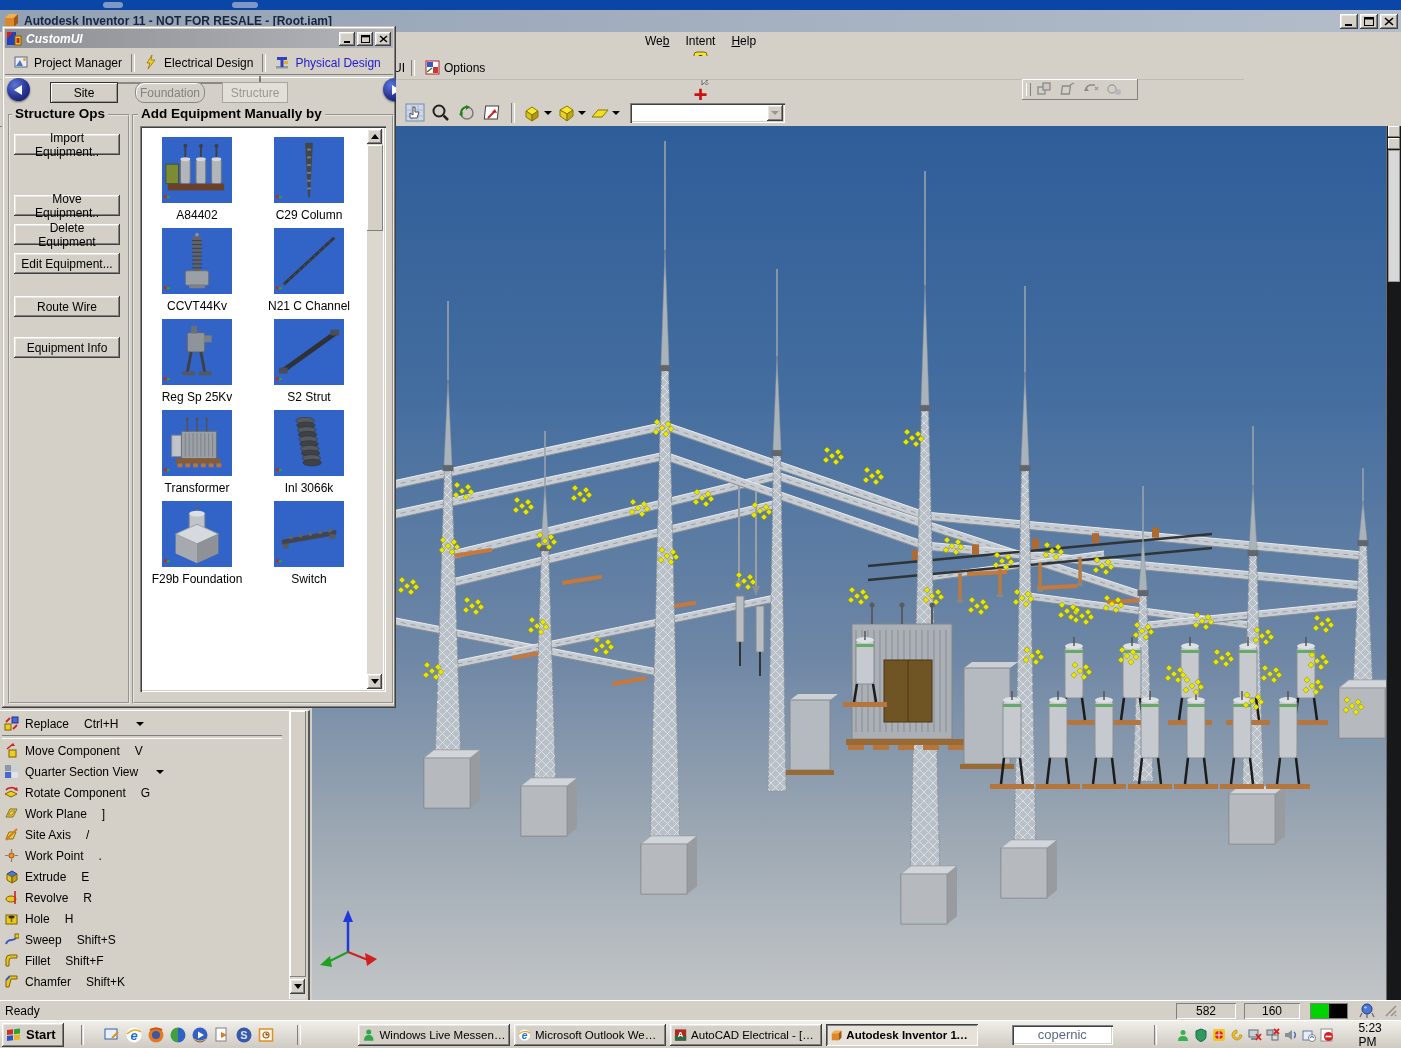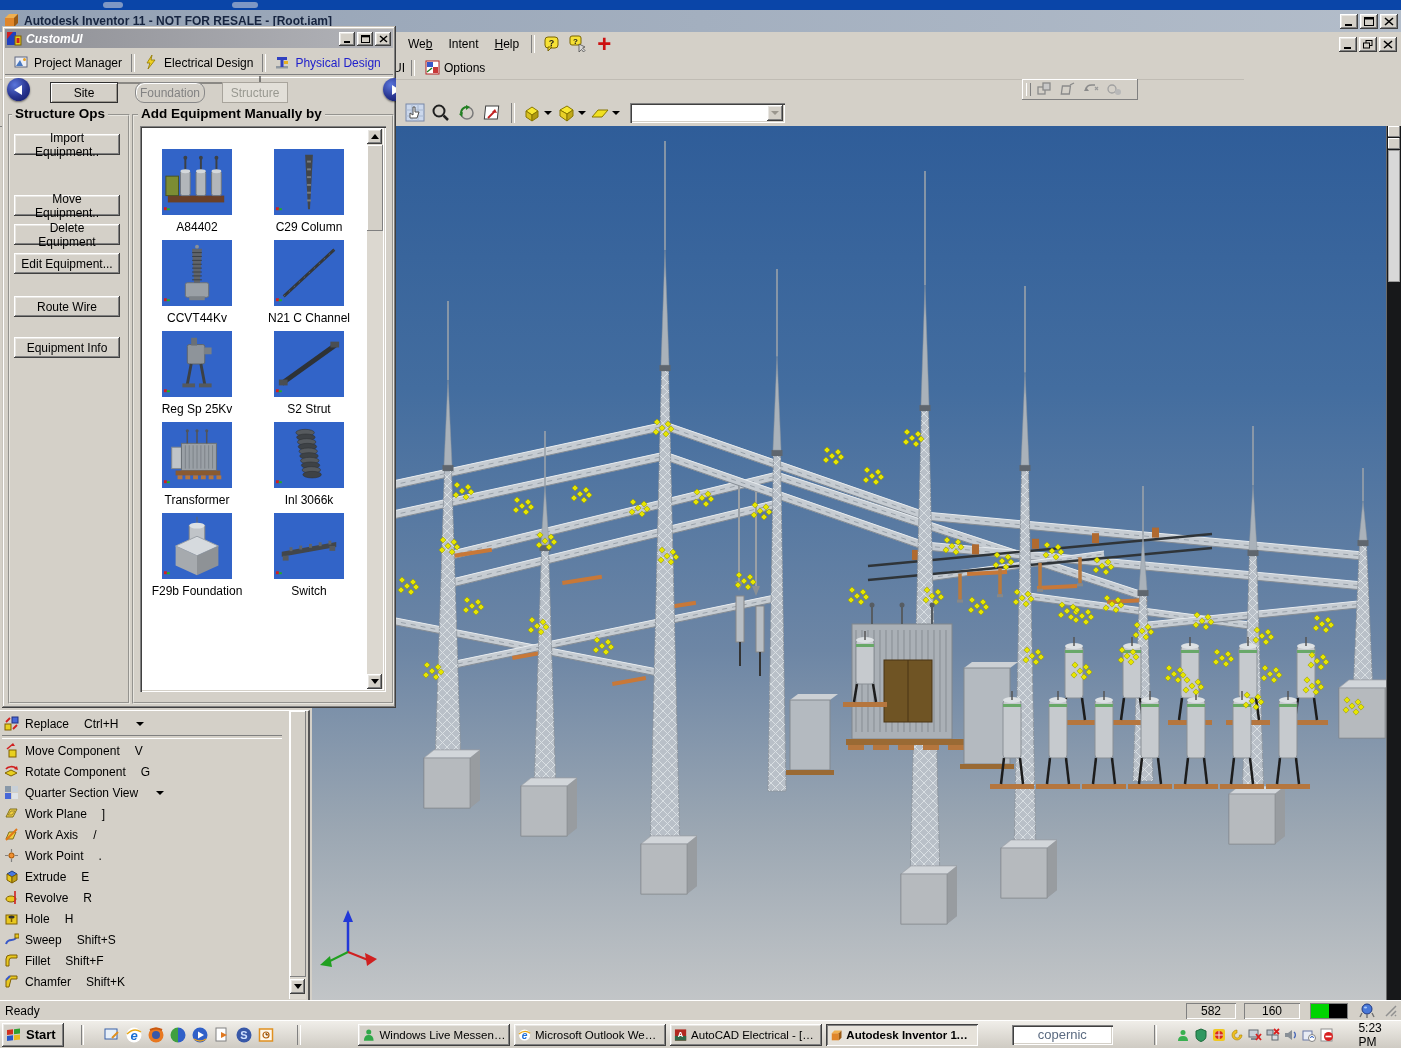--- a/index.html
+++ b/index.html
@@ -10,21 +10,21 @@
   .r3flat{background:#d4d0c8;box-shadow:inset -1px -1px 0 #808080,inset 1px 1px 0 #ffffff;}
   .s3{background:#fff;box-shadow:inset 1px 1px 0 #808080,inset 2px 2px 0 #404040,inset -1px -1px 0 #ffffff,inset -2px -2px 0 #d4d0c8;}
   .etv{width:2px;border-left:1px solid #808080;border-right:1px solid #ffffff;}
   .row{display:flex;align-items:center;}
   #appbg{left:0;top:10px;width:1401px;height:1010px;background:#d4d0c8;}
   #top-strip{left:0;top:0;width:1401px;height:10px;background:#0a45a8;}
   #main-titlebar{left:0;top:10px;width:1401px;height:22px;background:linear-gradient(90deg,#93a1b4,#b3bdca);
     display:flex;align-items:center;padding:0 3px;box-sizing:border-box;}
   #main-titlebar .t{font-weight:bold;color:#16243f;margin-left:5px;white-space:nowrap;}
   .winbtn{width:18px;height:15px;display:flex;align-items:center;justify-content:center;margin-left:2px;}
-  #menurow{left:0;top:32px;width:1401px;height:24px;background:#d4d0c8;display:flex;align-items:center;}
+  #menurow{left:0;top:32px;width:1401px;height:24px;background:#d4d0c8;display:flex;align-items:center;flex-direction:column;}
   .menu-item{padding:2px 8px;white-space:nowrap;}
   #toolrow1{left:0;top:56px;width:1244px;height:23px;background:#d4d0c8;display:flex;align-items:center;border-bottom:1px solid #c0bcb4;}
   #toolrow3{left:0;top:100px;width:1401px;height:26px;background:#d4d0c8;display:flex;align-items:center;border-bottom:1px solid #808080;}
   .tbtn{width:26px;height:22px;display:flex;align-items:center;justify-content:center;}
   .drop{width:0;height:0;border-left:4px solid transparent;border-right:4px solid transparent;border-top:4px solid #000;margin-left:2px;}
   #scene{left:312px;top:126px;width:1074px;height:874px;
     background:linear-gradient(#2f5d99 0%,#436d9f 30%,#6d86a5 60%,#9aa6b2 80%,#c2c5c7 100%);}
   #vp-scroll{left:1386px;top:126px;width:14px;height:874px;background:#17181a;border-left:1px solid #6a6a6a;}
   #cui{left:2px;top:26px;width:394px;height:682px;background:#d4d0c8;
     box-shadow:inset -1px -1px 0 #404040,inset 1px 1px 0 #c8c4bc,inset -2px -2px 0 #808080,inset 2px 2px 0 #ffffff;overflow:hidden;z-index:30;}
@@ -38,21 +38,21 @@
   .nav-normal{border:1px solid #303030;box-shadow:inset 1px 1px 0 #fff,inset -1px -1px 0 #9a968e;color:#000;}
   .nav-disabled{border:1px solid #888;color:#828282;box-shadow:inset 1px 1px 0 #fff;}
   .nav-disabled2{border:1px solid #a8a49c;color:#989890;background:#e2dfd8;}
   .bluecirc{width:23px;height:23px;border-radius:50%;background:radial-gradient(circle at 34% 30%,#5a76dc,#28348f 55%,#0d1560);
     display:flex;align-items:center;justify-content:center;box-shadow:0 1px 2px rgba(0,0,0,.5);}
   .grp{border:2px groove #e8e6e0;}
   .grp-title{position:absolute;background:#d4d0c8;font-weight:bold;font-size:13.5px;padding:0 3px;white-space:nowrap;}
   .opsbtn{width:106px;height:21px;display:flex;align-items:center;justify-content:center;font-size:12px;}
   #equip-list{left:138px;top:100px;width:246px;height:566px;}
   #equip-grid{position:absolute;left:3px;top:3px;width:224px;height:560px;overflow:hidden;
-    display:grid;grid-template-columns:1fr 1fr;align-content:start;padding-top:20px;row-gap:6px;}
+    display:grid;grid-template-columns:1fr 1fr;align-content:start;padding-top:8px;row-gap:6px;}
   .eq-cell{display:flex;flex-direction:column;align-items:center;width:108px;}
   .eq-thumb{width:70px;height:66px;background:#3264c8;}
   .eq-label{font-size:12px;margin-top:5px;white-space:nowrap;}
   .sbbtn{position:absolute;width:15px;height:15px;display:flex;align-items:center;justify-content:center;}
   .arr-up{width:0;height:0;border-left:4px solid transparent;border-right:4px solid transparent;border-bottom:5px solid #000;}
   .arr-dn{width:0;height:0;border-left:4px solid transparent;border-right:4px solid transparent;border-top:5px solid #000;}
   #panelbar{left:0;top:710px;width:310px;height:290px;background:#d4d0c8;border-right:2px solid #555;box-sizing:border-box;border-top:1px solid #fff;}
   .pm-row{display:flex;align-items:center;height:21px;padding-left:4px;gap:6px;white-space:nowrap;}
   .pm-short{margin-left:9px;}
   .pm-sep{height:2px;border-top:1px solid #808080;border-bottom:1px solid #fff;margin:1px 8px 1px 2px;}
@@ -872,51 +872,51 @@
           <svg width="15" height="15" viewBox="0 0 15 15">
             <rect x="5" y="7" width="7" height="7" fill="#e8d020" stroke="#806000"></rect>
             <path d="M3,6 L9,1" stroke="#d02020" stroke-width="1.6"></path>
             <polygon points="9,0 11,3 7,3" fill="#d02020"></polygon>
           </svg>
           <span>Move Component</span>
           <span class="pm-short">V</span>
         </div>
         <div class="pm-row">
           <svg width="15" height="15" viewBox="0 0 15 15">
-            <polygon points="7,6 13,9 7,12 1,9" fill="#e8d020" stroke="#806000"></polygon>
-            <path d="M2,5 A6,4 0 0 1 12,4" fill="none" stroke="#d02020" stroke-width="1.6"></path>
-            <polygon points="13,2 14,6 10,5" fill="#d02020"></polygon>
-          </svg>
-          <span>Rotate Component</span>
-          <span class="pm-short">G</span>
-        </div>
-        <div class="pm-row">
-          <svg width="15" height="15" viewBox="0 0 15 15">
             <rect x="1" y="1" width="6" height="6" fill="#8898a8"></rect>
             <rect x="8" y="1" width="6" height="6" fill="#c8d0d8"></rect>
             <rect x="1" y="8" width="6" height="6" fill="#4868d8"></rect>
             <rect x="8" y="8" width="6" height="6" fill="#e0e4e8"></rect>
           </svg>
           <span>Quarter Section View</span>
           <span class="drop" style="margin-left:12px"></span>
         </div>
         <div class="pm-row">
           <svg width="15" height="15" viewBox="0 0 15 15">
+            <polygon points="7,6 13,9 7,12 1,9" fill="#e8d020" stroke="#806000"></polygon>
+            <path d="M2,5 A6,4 0 0 1 12,4" fill="none" stroke="#d02020" stroke-width="1.6"></path>
+            <polygon points="13,2 14,6 10,5" fill="#d02020"></polygon>
+          </svg>
+          <span>Rotate Component</span>
+          <span class="pm-short">G</span>
+        </div>
+        <div class="pm-row">
+          <svg width="15" height="15" viewBox="0 0 15 15">
             <polygon points="2,11 6,3 13,3 9,11" fill="#f0d040" stroke="#807020"></polygon>
             <polygon points="4,9 7,5 11,5 8,9" fill="none" stroke="#a08830"></polygon>
           </svg>
           <span>Work Plane</span>
           <span class="pm-short">]</span>
         </div>
         <div class="pm-row">
           <svg width="15" height="15" viewBox="0 0 15 15">
             <polygon points="2,12 5,5 12,5 9,12" fill="#f0d040" stroke="#807020"></polygon>
             <path d="M2,13 L13,2" stroke="#e07818" stroke-width="2"></path>
           </svg>
-          <span>Work Axis</span>
+          <span>Site Axis</span>
           <span class="pm-short">/</span>
         </div>
         <div class="pm-row">
           <svg width="15" height="15" viewBox="0 0 15 15">
             <circle cx="7.5" cy="7.5" r="2.6" fill="#f09030" stroke="#a05000"></circle>
             <path d="M1,7.5 H4 M11,7.5 H14 M7.5,1 V4 M7.5,11 V14" stroke="#808080" stroke-width="1.2"></path>
           </svg>
           <span>Work Point</span>
           <span class="pm-short">.</span>
         </div>
@@ -974,21 +974,21 @@
       <div class="abs r3flat" style="left:0;top:0;width:16px;height:266px;"></div>
       <div class="sbbtn r3" style="left:0;top:268px;">
           <span class="arr-dn"></span>
         </div>
     </div>
   </div>
 
   <div id="statusbar" class="abs">
     <span style="margin-left:5px;">Ready</span>
     <div style="flex:1"></div>
-    <div class="stfield" style="width:50px;">582</div>
+    <div class="stfield" style="width:60px;">582</div>
     <div style="width:8px"></div>
     <div class="stfield" style="width:56px;">160</div>
     <div style="width:10px"></div>
     <div style="width:36px;height:14px;display:flex;border:1px solid #808080;">
       <div style="width:18px;background:#00d400;"></div>
         <div style="width:18px;background:#000;"></div>
     </div>
     <div style="width:10px"></div>
     <svg width="18" height="16" viewBox="0 0 18 16">
         <circle cx="9" cy="6" r="5" fill="#4878d8" stroke="#203880"></circle>

